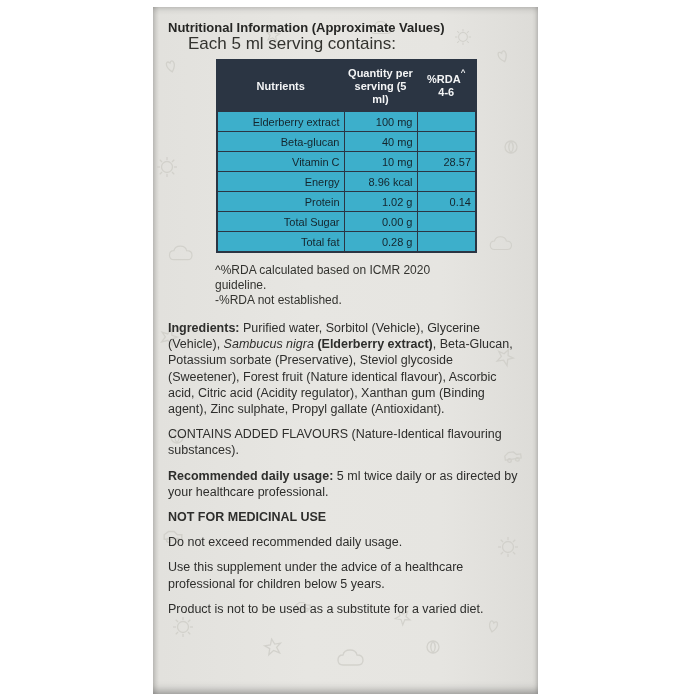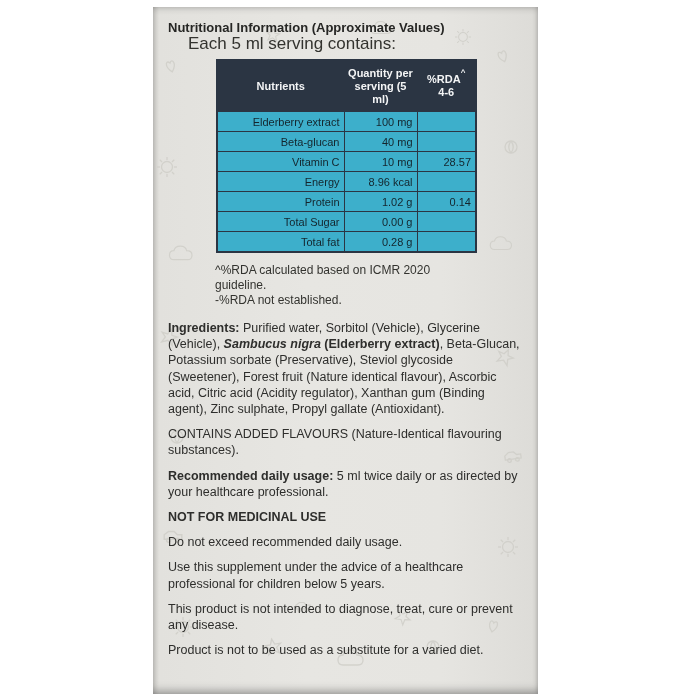--- a/index.html
+++ b/index.html
@@ -52,21 +52,21 @@
   }
   td.c-nutrient { text-align:right; padding-left:8px; }
   td.c-qty, td.c-rda { text-align:right; }
   sup.caret { font-size:8px; vertical-align:top; line-height:0; }
 
   .rda-notes { margin:10px 0 0 47px; font-size:12px; line-height:15px; color:#33332f; }
 
   .para { margin-top:9px; font-size:12.5px; line-height:16.2px; width:357px; color:#2e2e2c; }
   .para.first { margin-top:12px; }
   .b { font-weight:bold; }
-  .bi { font-weight:bold; font-style:italic; }
+  .bi { font-weight:normal; font-style:italic; }
   .caps-bold { font-weight:bold; }
 </style>
 </head>
 <body>
 
 <div class="label-panel">
 
   <svg class="doodles" viewBox="0 0 385 687" xmlns="http://www.w3.org/2000/svg">
     <defs>
       <g id="d-sun">
@@ -192,18 +192,17 @@
     <div class="para">CONTAINS ADDED FLAVOURS (Nature-Identical flavouring substances).</div>
 
     <div class="para"><span class="b">Recommended daily usage:</span><span> 5 ml twice daily or as directed by your healthcare professional.</span></div>
 
     <div class="para caps-bold">NOT FOR MEDICINAL USE</div>
 
     <div class="para">Do not exceed recommended daily usage.</div>
 
     <div class="para">Use this supplement under the advice of a healthcare professional for children below 5 years.</div>
 
-    <div class="para">This product is not intended to diagnose, treat, cure or prevent any disease.</div>
 
     <div class="para">Product is not to be used as a substitute for a varied diet.</div>
 
   </div>
 </div>
 
 </body></html>

